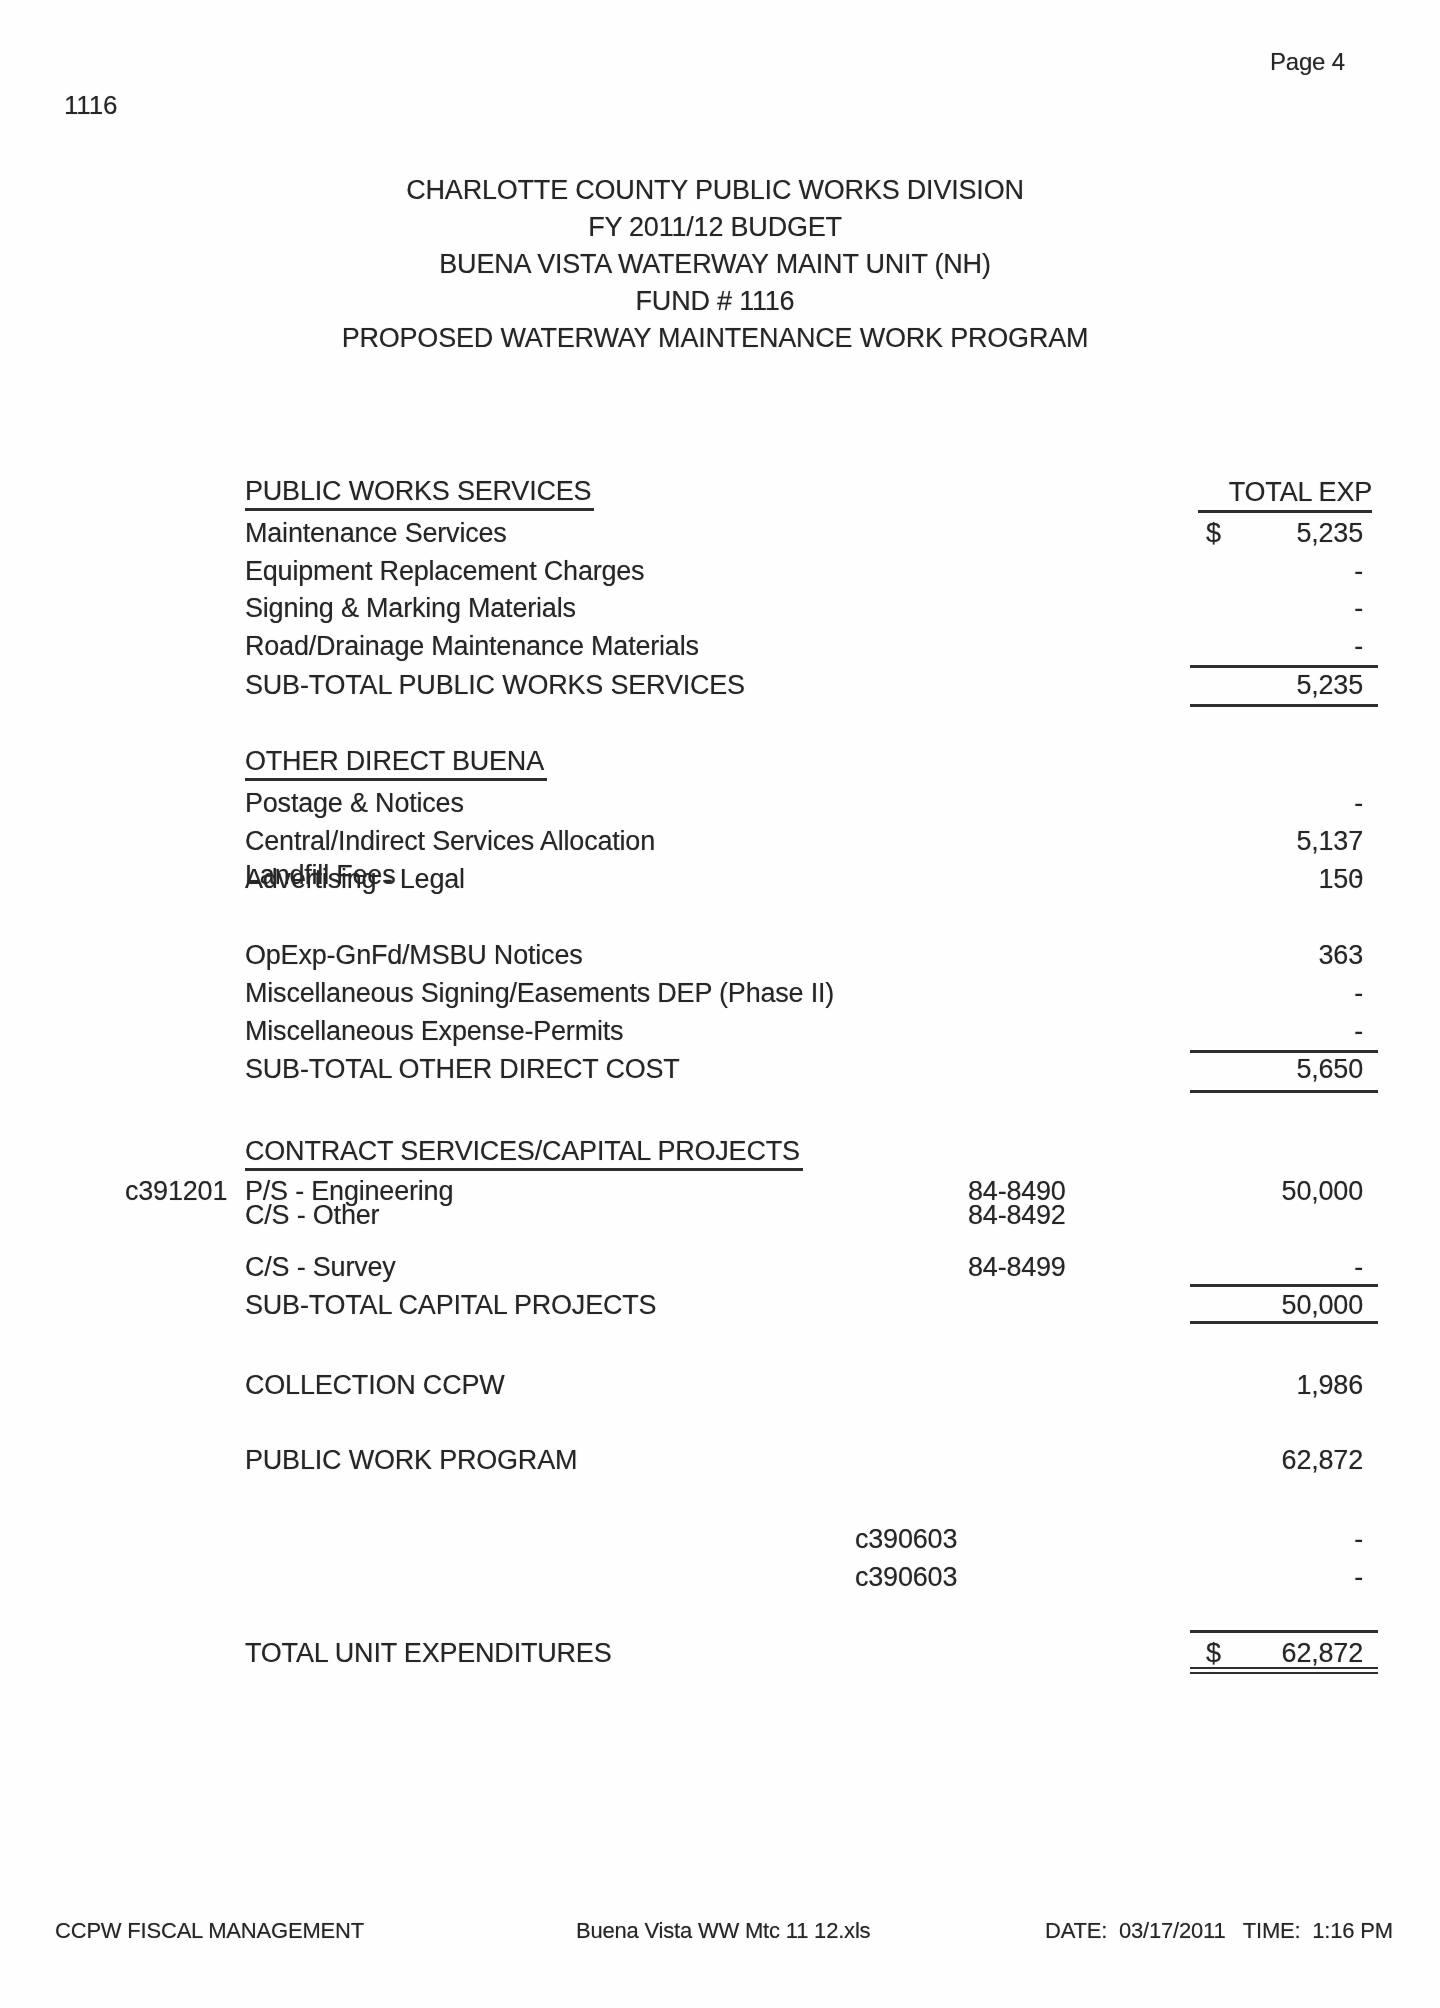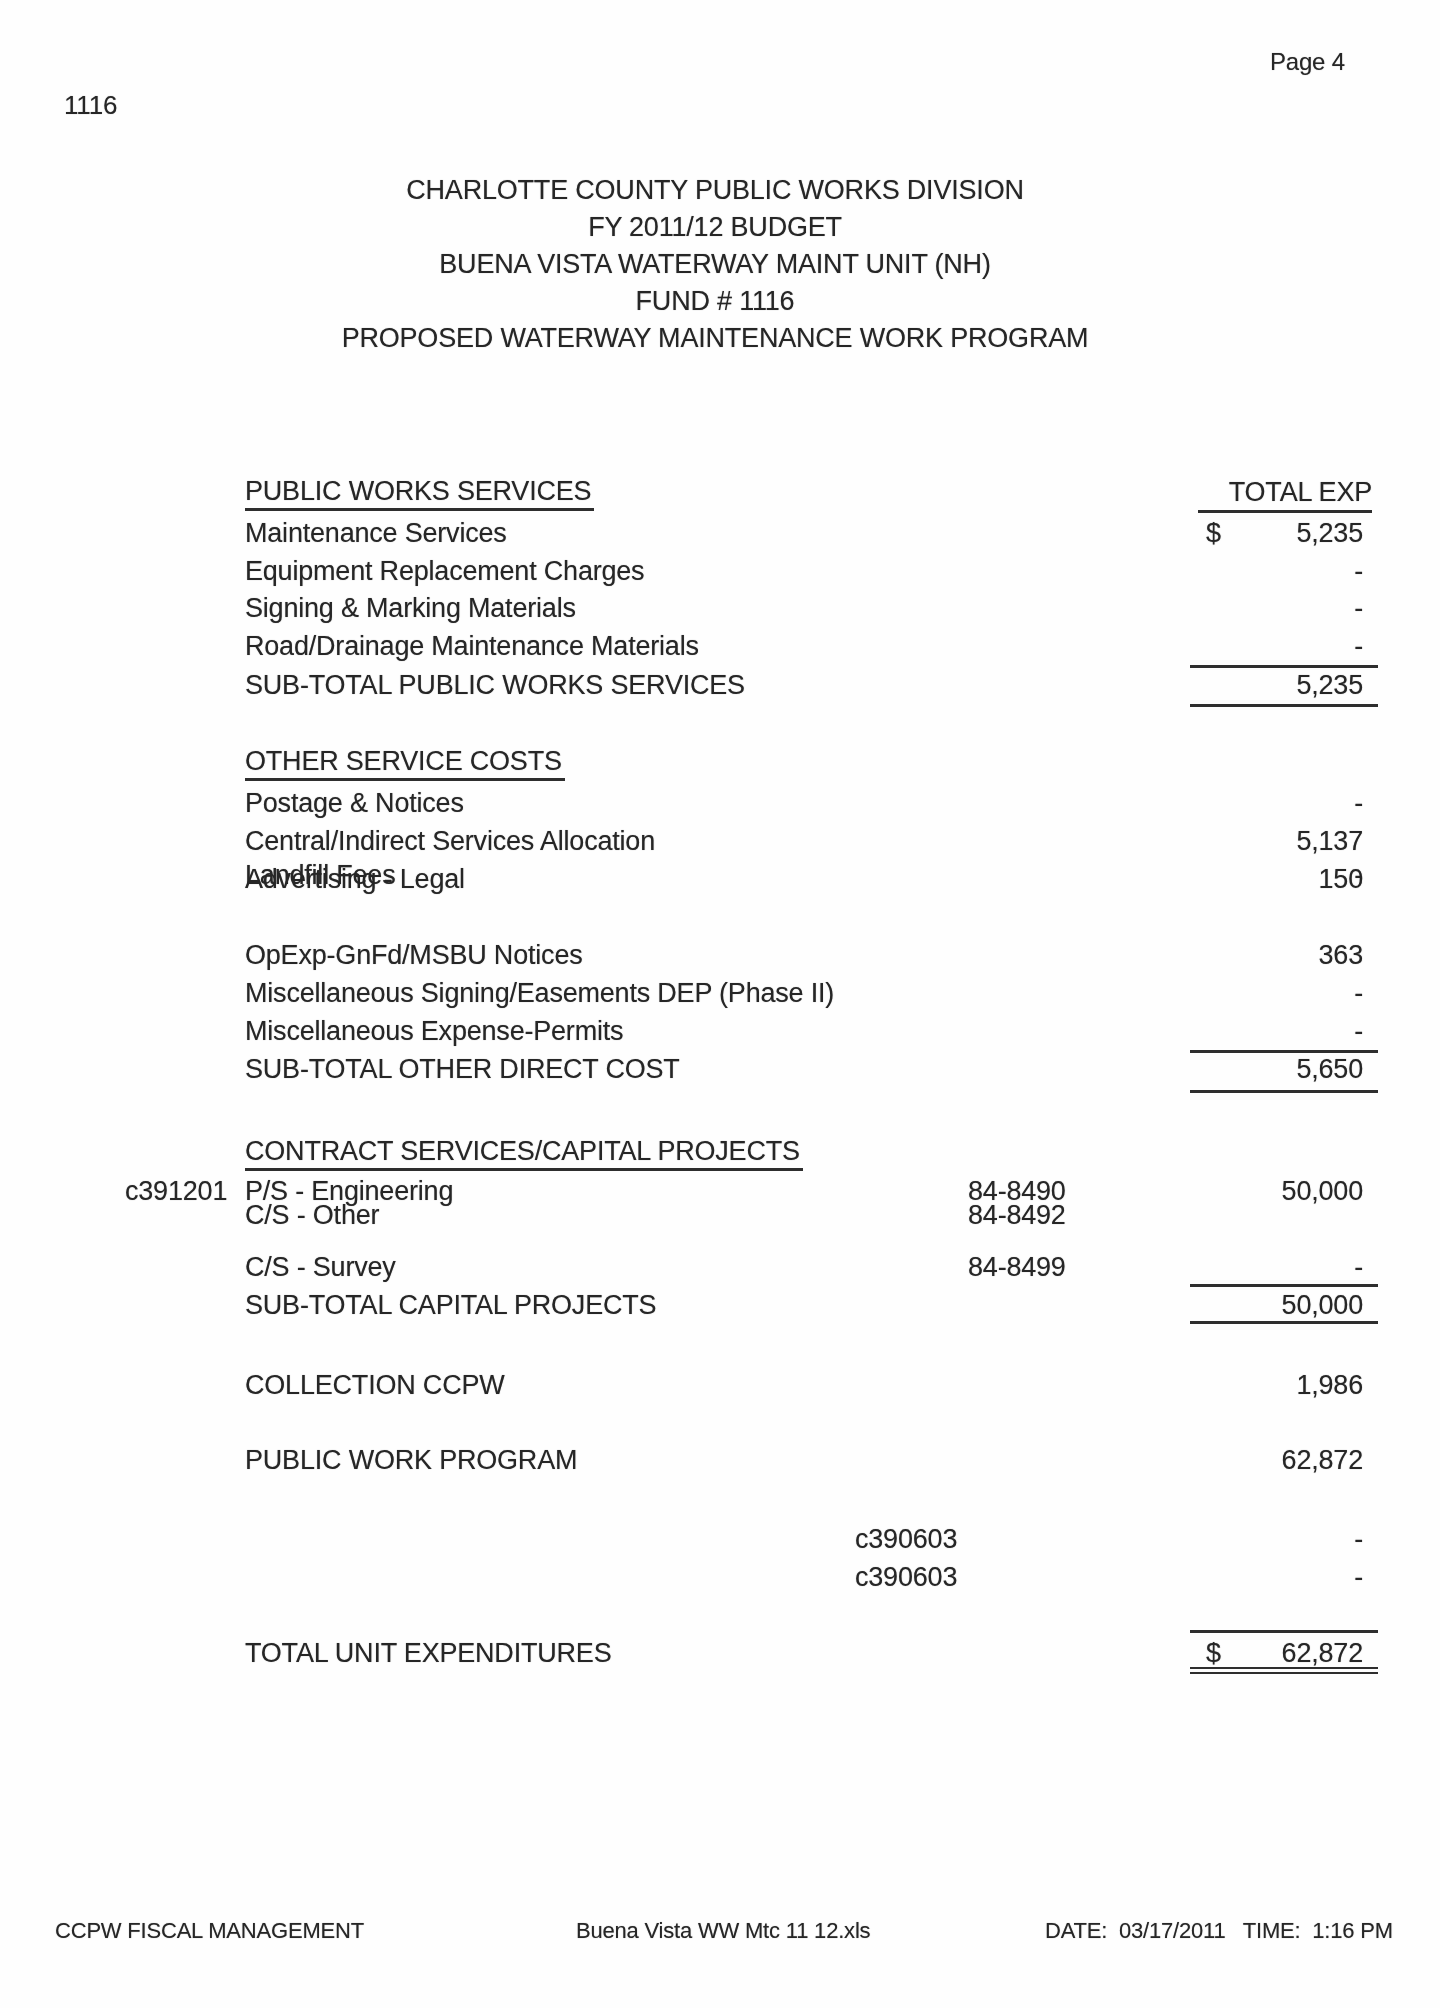--- a/index.html
+++ b/index.html
@@ -78,21 +78,21 @@
     <span class="lbl">Road/Drainage Maintenance Materials</span>
     <span class="amt">-</span>
   </div>
   <div class="rule" style="top:665px;"></div>
   <div class="row" style="top:670px;">
     <span class="lbl">SUB-TOTAL PUBLIC WORKS SERVICES</span>
     <span class="amt">5,235</span>
   </div>
   <div class="rule" style="top:704px;"></div>
 
-  <div class="sec-head" style="top:748px;">OTHER SERVICE COSTS</div>
+  <div class="sec-head" style="top:748px;">OTHER DIRECT BUENA</div>
 
   <div class="row" style="top:788px;">
     <span class="lbl">Postage &amp; Notices</span>
     <span class="amt">-</span>
   </div>
   <div class="row" style="top:826px;">
     <span class="lbl">Central/Indirect Services Allocation</span>
     <span class="amt">5,137</span>
   </div>
   <div class="row" style="top:864px;">

